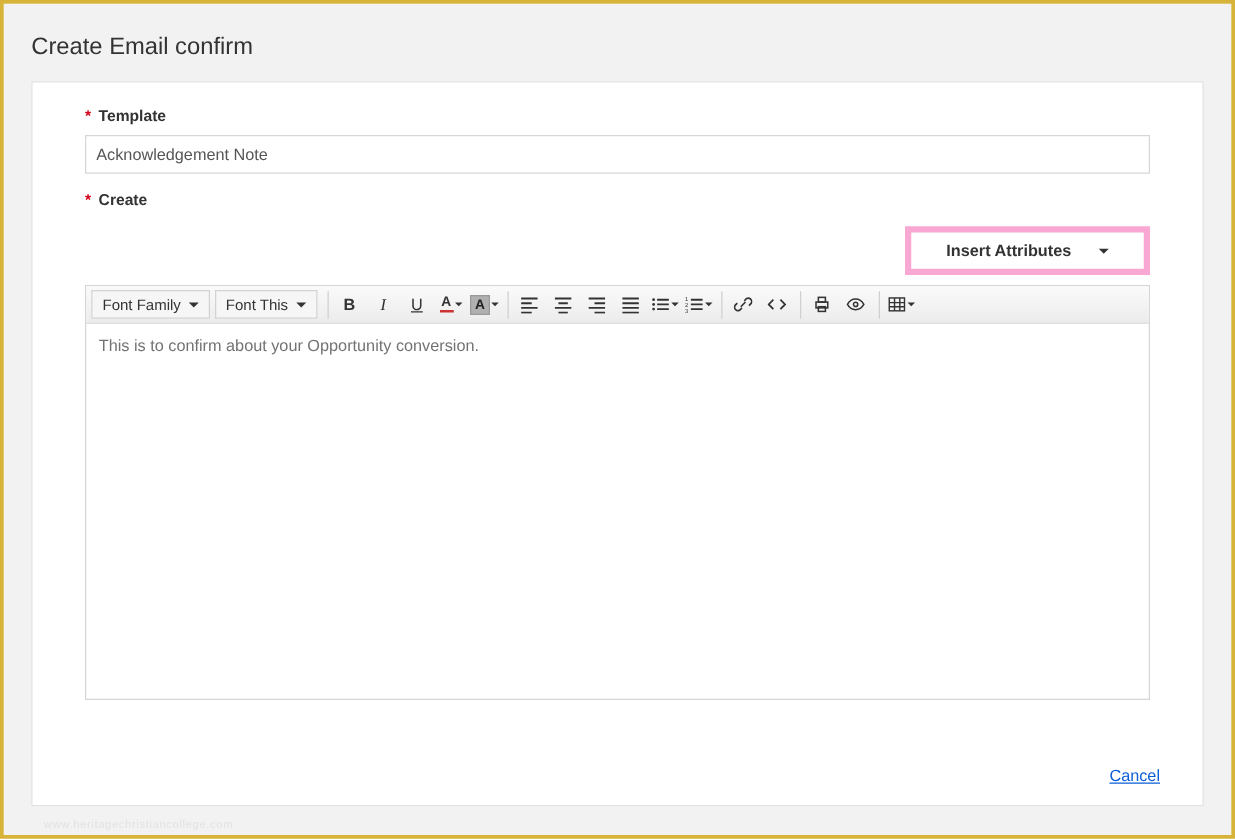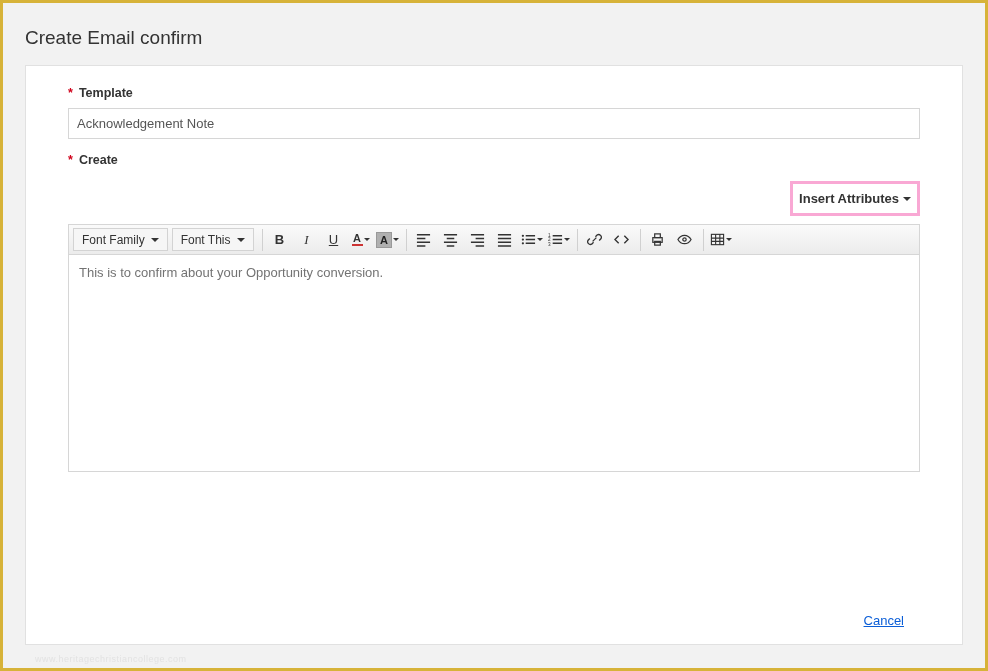--- a/index.html
+++ b/index.html
@@ -44,43 +44,43 @@
     width: 100%;
     padding: 7px 8px;
     font-size: 13px;
     color: #555;
     border: 1px solid #d6d6d6;
     outline: none;
     background: #fff;
   }
   .attr-row { display: flex; justify-content: flex-end; margin: 8px 0 8px 0; }
   .insert-attr-btn {
-    border: 3px solid #f9a8d4;
+    border: 5px solid #f9a8d4;
     background: #fff;
     font-size: 13px;
     font-weight: 700;
     color: #333;
-    padding: 7px 6px;
+    padding: 7px 28px;
     display: inline-flex;
     align-items: center;
-    gap: 4px;
+    gap: 22px;
     cursor: pointer;
   }
   .caret-down {
     width: 0; height: 0;
     border-left: 4px solid transparent;
     border-right: 4px solid transparent;
     border-top: 4px solid #333;
     display: inline-block;
   }
   .editor {
     border: 1px solid #d6d6d6;
     background: #fff;
     width: 100%;
-    height: 248px;
+    height: 332px;
     display: flex;
     flex-direction: column;
   }
   .toolbar {
     background: linear-gradient(#fafafa, #ececec);
     border-bottom: 1px solid #d6d6d6;
     padding: 3px 4px;
     display: flex;
     align-items: center;
     gap: 0px;
@@ -132,21 +132,21 @@
   .text-under { display:flex; flex-direction:column; align-items:center; line-height:10px;}
   .text-under .uline { width: 11px; height: 2px; background:#cc3333; margin-top:1px;}
   .editor-body {
     flex: 1;
     padding: 10px 10px;
     font-size: 13px;
     color: #737373;
   }
   .footer-actions {
     position: absolute;
-    right: 58px;
+    right: 34px;
     bottom: 16px;
     display: flex;
     align-items: flex-end;
     gap: 8px;
   }
   .cancel-link {
     color: #0b5ed7;
     font-size: 13px;
     text-decoration: underline;
     cursor: pointer;

